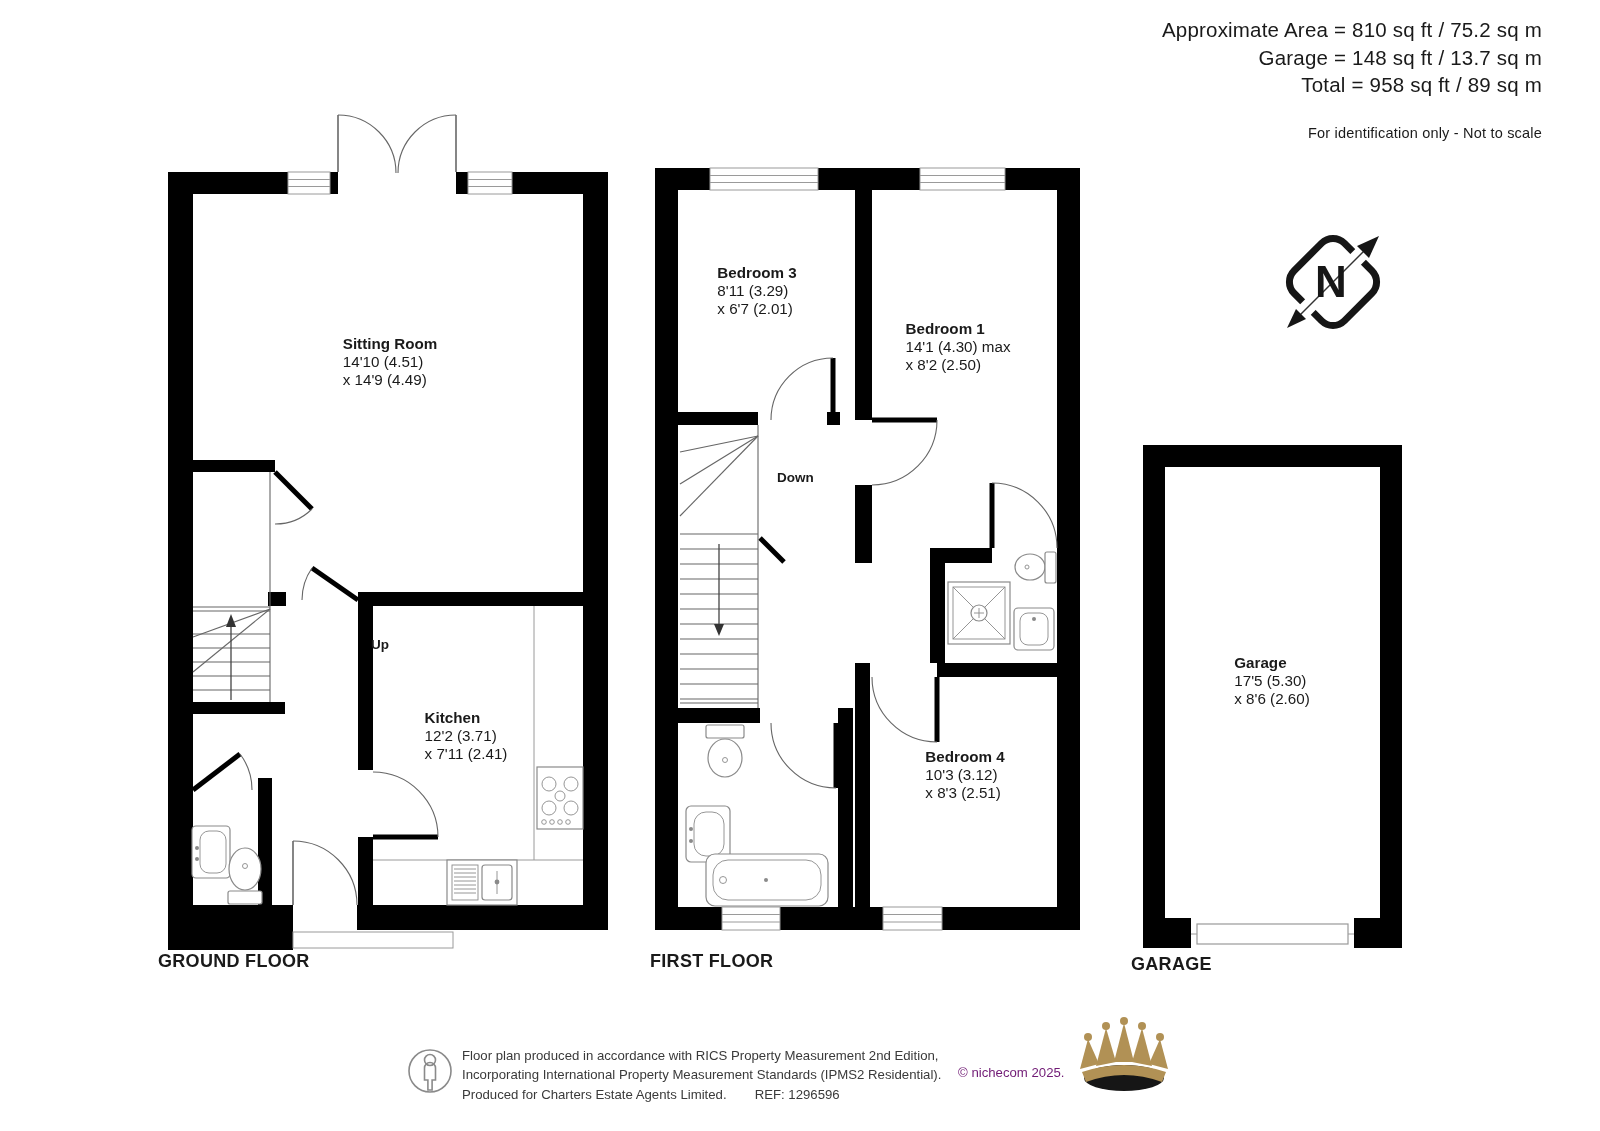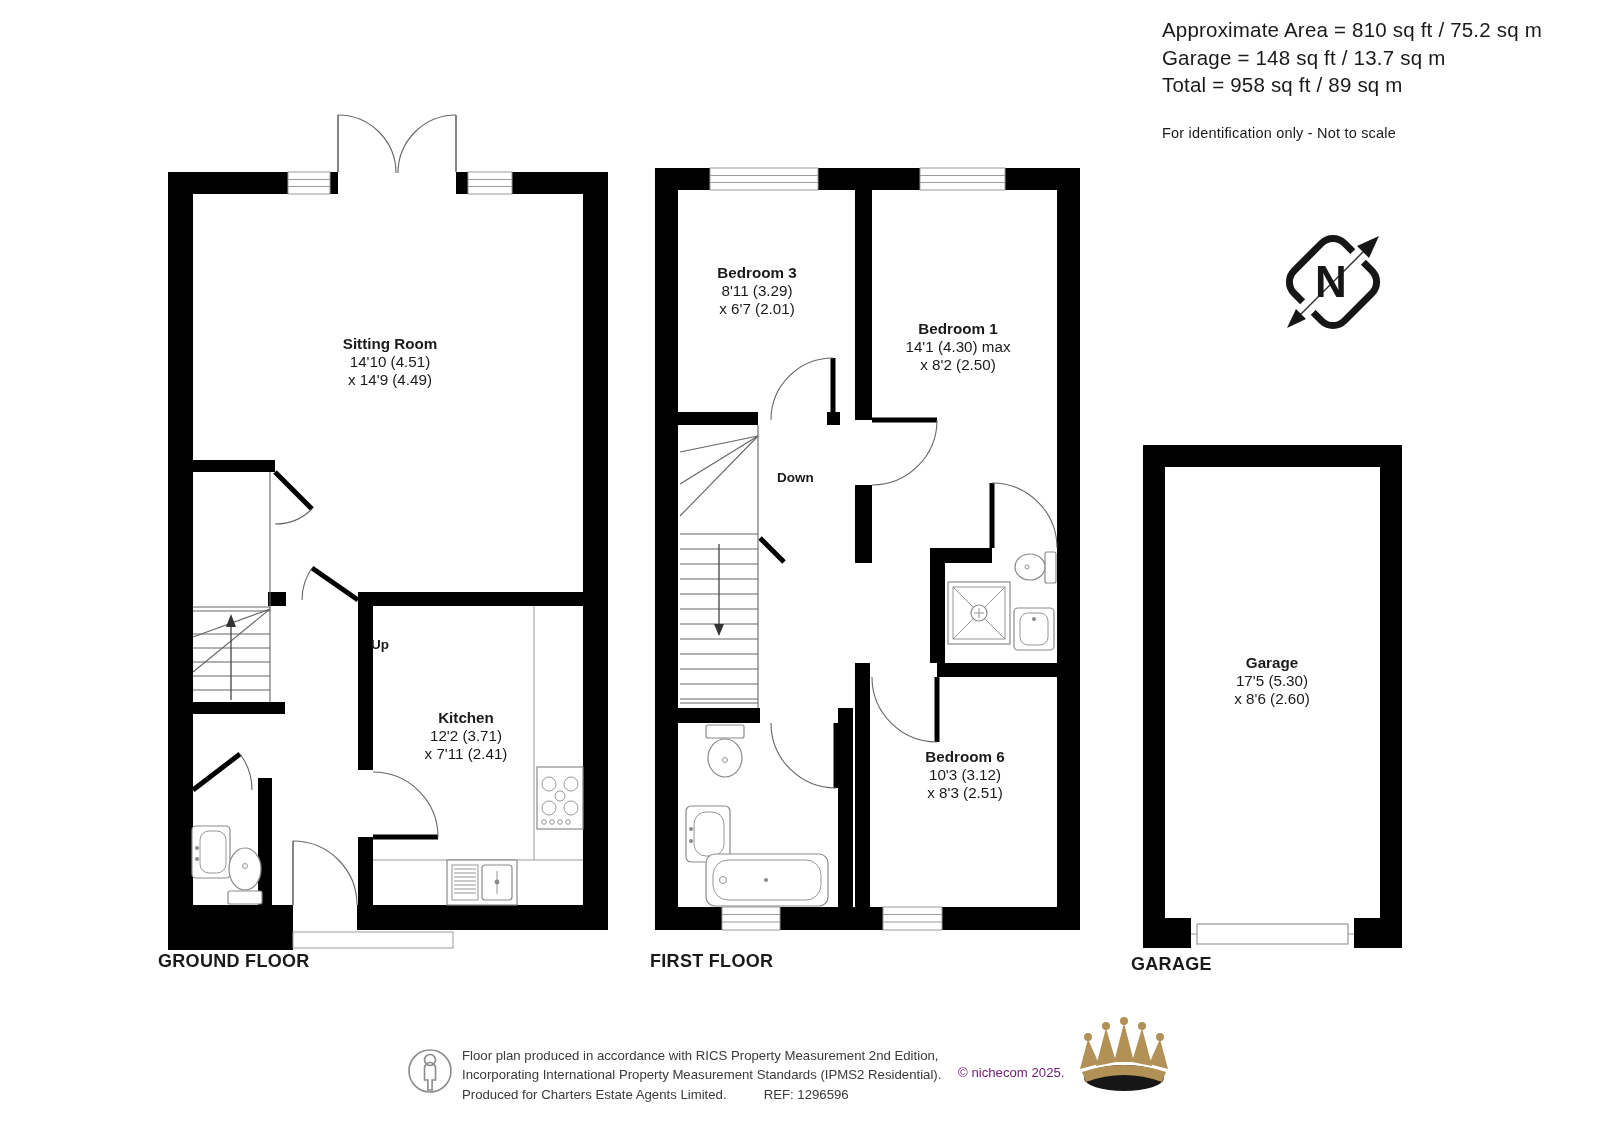--- a/index.html
+++ b/index.html
@@ -1,29 +1,29 @@
 <!DOCTYPE html>
 <html style="--wall: #000000; --gold: #b19155;"><head>
 <meta charset="utf-8">
 <style>
   html,body{margin:0;padding:0;overflow:hidden;background:#fff;}
   body{width:1600px;height:1131px;position:relative;font-family:"Liberation Sans",sans-serif;color:#1a1a1a;}
   .abs{position:absolute;}
   
-  .hdr{right:58px;top:16px;font-size:20.5px;line-height:27.5px;letter-spacing:.2px;}
+  .hdr{right:58px;top:16px;text-align:right;font-size:20.5px;line-height:27.5px;letter-spacing:.2px;}
   .hdr-small{font-size:14.5px;margin-top:21px;}
   
-  .room-label{position:absolute;transform:translateX(-50%);text-align:center;white-space:nowrap;}
+  .room-label{position:absolute;transform:translateX(-50%);text-align:left;white-space:nowrap;}
   .rn{font-weight:bold;font-size:15.2px;line-height:18px;}
   .rd{font-size:15.2px;line-height:18px;}
   .floor-title{position:absolute;font-weight:bold;font-size:18px;letter-spacing:.3px;white-space:nowrap;}
   .stair-label{position:absolute;font-weight:bold;font-size:13.5px;white-space:nowrap;padding-left:7px;}
   
   .footer-text{left:462px;top:1046px;font-size:13.2px;line-height:19.3px;color:#3a3a3a;white-space:nowrap;}
-  .ref{display:inline-block;margin-left:37px;}
+  .ref{display:inline-block;margin-left:28px;}
   .copyright{left:958px;top:1065px;font-size:13.2px;color:#701a75;white-space:nowrap;}
   
   .w{fill:var(--wall,#000);}
   .win{fill:#fff;stroke:#9a9a9a;stroke-width:1;}
   .wl{stroke:#9a9a9a;stroke-width:1;fill:none;}
   .ln{stroke:#666;stroke-width:1.1;fill:none;}
   .thin{stroke:#444;stroke-width:1.3;fill:none;}
   .leaf{stroke:var(--wall,#000);stroke-width:5;fill:none;}
   .fx{fill:#fff;stroke:#8a8a8a;stroke-width:1.2;}
   .fxl{stroke:#8a8a8a;stroke-width:.9;fill:none;}
@@ -295,21 +295,21 @@
   <div class="rn">Bedroom 3</div>
   <div class="rd">8'11 (3.29)</div>
   <div class="rd">x 6'7 (2.01)</div>
 </div>
 <div class="room-label" style="left:958px;top:320px">
   <div class="rn">Bedroom 1</div>
   <div class="rd">14'1 (4.30) max</div>
   <div class="rd">x 8'2 (2.50)</div>
 </div>
 <div class="room-label" style="left:965px;top:748px">
-  <div class="rn">Bedroom 6</div>
+  <div class="rn">Bedroom 4</div>
   <div class="rd">10'3 (3.12)</div>
   <div class="rd">x 8'3 (2.51)</div>
 </div>
 <div class="stair-label" style="left:770px;top:470px">Down</div>
 
 <div class="room-label" style="left:1272px;top:654px">
   <div class="rn">Garage</div>
   <div class="rd">17'5 (5.30)</div>
   <div class="rd">x 8'6 (2.60)</div>
 </div>

